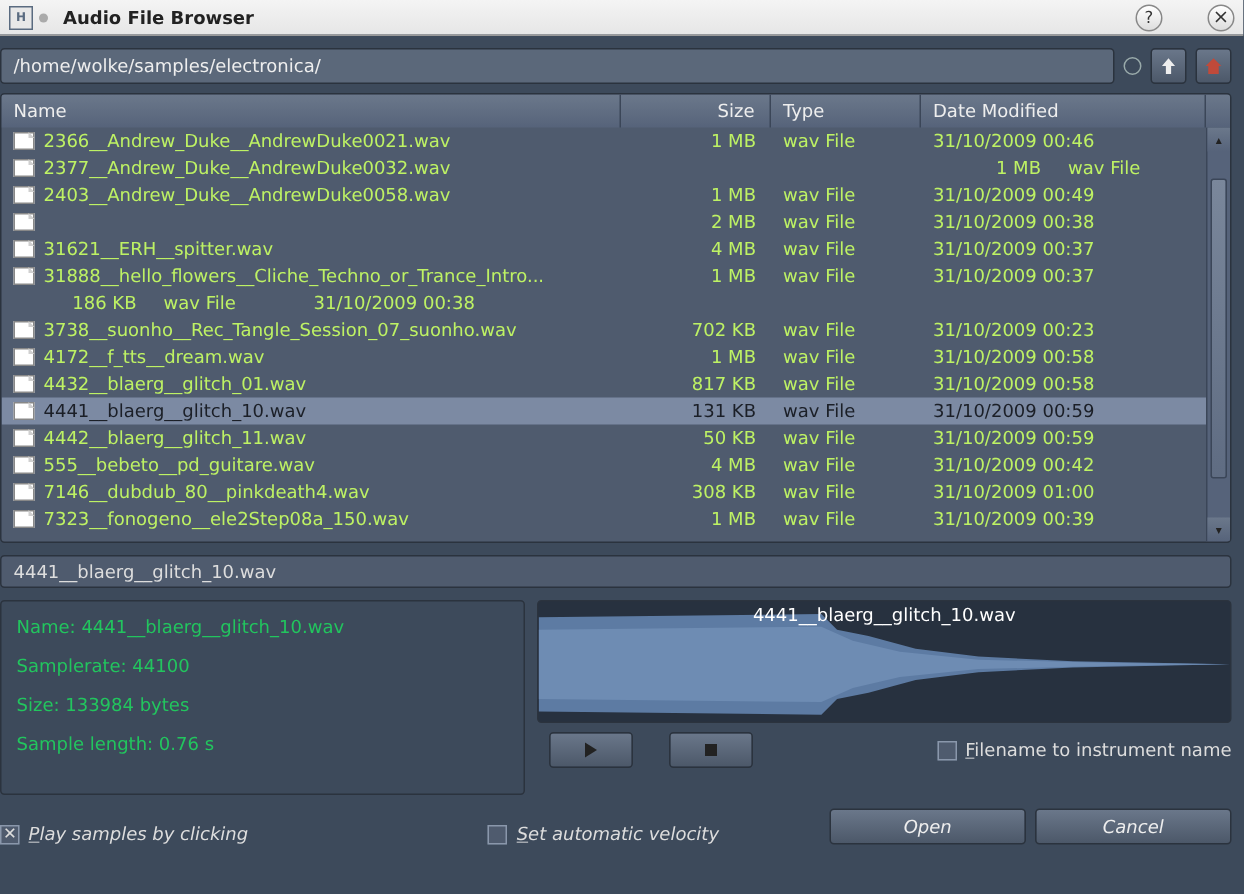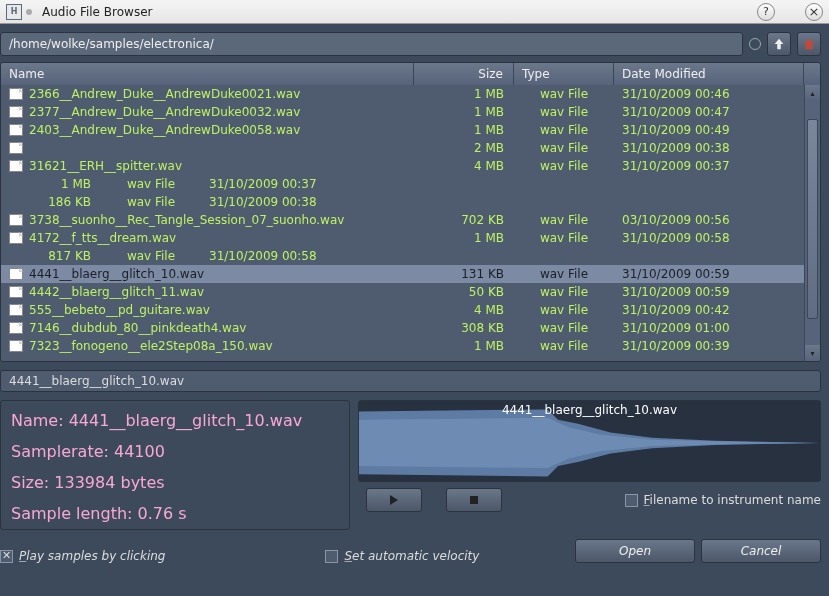--- a/index.html
+++ b/index.html
@@ -2,41 +2,41 @@
 <html><head>
 <meta charset="utf-8">
 <style>
   * { box-sizing: border-box; margin: 0; padding: 0; font-family: "DejaVu Sans", Arial, sans-serif; }
   body { background: #3d4a5b; width: 829px; height: 596px; overflow: hidden; font-size: 12px; color: #ddd; }
 
   
   .titlebar { height: 24px; background: linear-gradient(#f4f4f4,#e6e6e6); display: flex; align-items: center; padding: 0 6px; border-bottom: 1px solid #999; color: #222; }
   .titlebar .app-icon { width: 16px; height: 16px; border: 1px solid #5a6b80; background: #e8e8e8; display:flex;align-items:center;justify-content:center;font-size:8px;color:#5a6b80;font-weight:bold; }
   .titlebar .sep-dot { width:6px;height:6px;background:#aaa;border-radius:50%;margin:0 4px; }
-  .titlebar .title { font-weight: normal; margin-left: 6px; flex: 0 0 auto; }
+  .titlebar .title { font-weight: bold; margin-left: 6px; flex: 0 0 auto; }
   .titlebar .spacer { flex: 1; }
   .titlebar .win-btn { width:18px;height:18px;border:1px solid #888;border-radius:9px;background:linear-gradient(#fff,#ddd);display:flex;align-items:center;justify-content:center;margin-left:6px;font-size:11px;color:#333;cursor:pointer; }
 
   
   .shell { padding: 8px 8px 0 0; height: calc(596px - 24px); display:flex; flex-direction:column; }
 
   
   .path-row { display:flex; align-items:center; gap:6px; margin-bottom:6px; }
   .path-input { flex:1; height:24px; background:#5b687a; border:1px solid #2b333e; border-radius:3px; color:#eee; padding:0 8px; font-size:12px; }
   .path-status { width:12px;height:12px;border:1.5px solid #9aa;border-radius:50%; }
   .sq-btn { width:24px;height:24px;background:linear-gradient(#6a778a,#4c5869);border:1px solid #2b333e;border-radius:3px;display:flex;align-items:center;justify-content:center;cursor:pointer; }
   .sq-btn svg { width:14px;height:14px; }
 
   
   .table-frame { border:1px solid #2b333e; border-radius:3px; overflow:hidden; background:#4f5b6e; display:flex; flex-direction:column; height: 300px; }
   .table-header { display:flex; background:linear-gradient(#6b788b,#56637a); color:#eee; font-size:12px; height:22px; align-items:stretch; }
   .th { padding:4px 8px; border-right:1px solid #3b4658; display:flex; align-items:center; }
   .col-name { flex:1; }
   .col-size { width:100px; justify-content:flex-end; padding-right:10px; }
-  .col-type { width:100px;text-align:center; }
+  .col-type { width:100px; }
   .col-date { width:190px; }
   .th.sb { width:16px; padding:0; border-right:none; }
 
   .table-body { flex:1; overflow:hidden; }
   .row { display:flex; height:18px; align-items:center; color:#bef264; font-size:12px; }
   .row .cell { padding:0 8px; }
   .row .col-size { text-align:right; padding-right:10px; }
   .row.sel { background:#7c8aa3; color:#1b1f27; }
   .file-icon { width:14px;height:12px;background:#fff;border:1px solid #888;margin-right:6px;display:inline-block;position:relative; }
   .file-icon::after{content:'';position:absolute;right:-1px;top:-1px;width:0;height:0;border-left:4px solid #d0d0d0;border-top:4px solid transparent;transform:rotate(0deg);}
@@ -46,38 +46,38 @@
   .sb-track { flex:1; position:relative; }
   .sb-thumb { position:absolute; left:2px; right:2px; top:18px; height:200px; background:linear-gradient(#7a879b,#5f6c82); border:1px solid #3b4658; border-radius:2px; }
   .table-body-wrap { display:flex; flex:1; overflow:hidden; }
 
   
   .selname { margin-top:8px; height:22px; background:#4f5b6e; border:1px solid #2b333e; border-radius:3px; padding:0 8px; display:flex; align-items:center; color:#ddd; }
 
   
   .info-row { display:flex; gap:8px; margin-top:8px; height:130px; }
   .info-box { width:350px; border:1px solid #2b333e; border-radius:3px; padding:10px 10px; background:#3d4a5b; display:flex; flex-direction:column; justify-content:flex-start; gap:12px; }
-  .info-box div { font-size:16px; color:#f9a8d4; }
+  .info-box div { font-size:12px; color:#22c55e; }
 
   .right-col { flex:1; display:flex; flex-direction:column; gap:6px; }
   .wave-box { height:82px; border:1px solid #2b333e; border-radius:3px; background:#27313f; position:relative; overflow:hidden; }
   .wave-title { position:absolute; top:2px; left:0; right:0; text-align:center; color:#fff; font-size:12px; z-index:2; }
   .wave-svg { position:absolute; inset:0; }
 
   .controls-row { display:flex; align-items:center; gap:24px; padding-left:8px; }
   .media-btn { width:56px;height:24px;background:linear-gradient(#6a778a,#4c5869);border:1px solid #2b333e;border-radius:3px;display:flex;align-items:center;justify-content:center;cursor:pointer; }
   .media-btn svg { width:12px;height:12px; fill:#222; }
   .chk { width:13px;height:13px;border:1px solid #8a97ab;background:#4f5b6e;display:inline-block;vertical-align:middle;position:relative; cursor:pointer; }
   .chk.checked::after{content:'✕';position:absolute;left:1px;top:-2px;font-size:11px;color:#ddd;}
   .chk-label { display:flex; align-items:center; gap:6px; color:#ddd; font-size:12px; }
 
   
   .bottom-row { display:flex; align-items:center; margin-top:6px; height:30px; }
   .bottom-row-inner { width:100%; display:flex; align-items:flex-end;font-style:italic; }
-  .big-btn { width:120px;height:24px;background:linear-gradient(#6a778a,#4c5869);border:1px solid #2b333e;border-radius:3px;display:flex;align-items:center;justify-content:center;cursor:pointer;color:#eee;font-size:12px; margin-left:6px; }
+  .big-btn { width:131px;height:24px;background:linear-gradient(#6a778a,#4c5869);border:1px solid #2b333e;border-radius:3px;display:flex;align-items:center;justify-content:center;cursor:pointer;color:#eee;font-size:12px; margin-left:6px; }
   .und { text-decoration: underline; text-decoration-color: rgba(230,230,230,0.6); }
 </style>
 </head>
 <body>
 
 <div class="titlebar">
   <div class="app-icon">H</div>
   <div class="sep-dot"></div>
   <div class="title">Audio File Browser</div>
   <div class="spacer"></div>
@@ -121,21 +121,20 @@
             <div class="cell col-type">wav File</div>
             <div class="cell col-date">31/10/2009 00:46</div>
           </div>
           <div class="row">
             <div class="name-cell cell col-name">
               <span class="file-icon"></span>
               <span>2377__Andrew_Duke__AndrewDuke0032.wav</span>
             </div>
             <div class="cell col-size">1 MB</div>
             <div class="cell col-type">wav File</div>
-            <div class="cell col-date">31/10/2009 00:47</div>
           </div>
           <div class="row">
             <div class="name-cell cell col-name">
               <span class="file-icon"></span>
               <span>2403__Andrew_Duke__AndrewDuke0058.wav</span>
             </div>
             <div class="cell col-size">1 MB</div>
             <div class="cell col-type">wav File</div>
             <div class="cell col-date">31/10/2009 00:49</div>
           </div>
@@ -150,48 +149,56 @@
           <div class="row">
             <div class="name-cell cell col-name">
               <span class="file-icon"></span>
               <span>31621__ERH__spitter.wav</span>
             </div>
             <div class="cell col-size">4 MB</div>
             <div class="cell col-type">wav File</div>
             <div class="cell col-date">31/10/2009 00:37</div>
           </div>
           <div class="row">
+            <div class="name-cell cell col-name">
+              <span class="file-icon"></span>
+              <span>31888__hello_flowers__Cliche_Techno_or_Trance_Intro...</span>
+            </div>
             <div class="cell col-size">1 MB</div>
             <div class="cell col-type">wav File</div>
             <div class="cell col-date">31/10/2009 00:37</div>
           </div>
           <div class="row">
             <div class="cell col-size">186 KB</div>
             <div class="cell col-type">wav File</div>
             <div class="cell col-date">31/10/2009 00:38</div>
           </div>
           <div class="row">
             <div class="name-cell cell col-name">
               <span class="file-icon"></span>
               <span>3738__suonho__Rec_Tangle_Session_07_suonho.wav</span>
             </div>
             <div class="cell col-size">702 KB</div>
             <div class="cell col-type">wav File</div>
-            <div class="cell col-date">03/10/2009 00:56</div>
+            <div class="cell col-date">31/10/2009 00:23</div>
           </div>
           <div class="row">
             <div class="name-cell cell col-name">
               <span class="file-icon"></span>
               <span>4172__f_tts__dream.wav</span>
             </div>
             <div class="cell col-size">1 MB</div>
             <div class="cell col-type">wav File</div>
             <div class="cell col-date">31/10/2009 00:58</div>
           </div>
           <div class="row">
+            <div class="name-cell cell col-name">
+              <span class="file-icon"></span>
+              <span>4432__blaerg__glitch_01.wav</span>
+            </div>
             <div class="cell col-size">817 KB</div>
             <div class="cell col-type">wav File</div>
             <div class="cell col-date">31/10/2009 00:58</div>
           </div>
           <div class="row sel">
             <div class="name-cell cell col-name">
               <span class="file-icon"></span>
               <span>4441__blaerg__glitch_10.wav</span>
             </div>
             <div class="cell col-size">131 KB</div>

